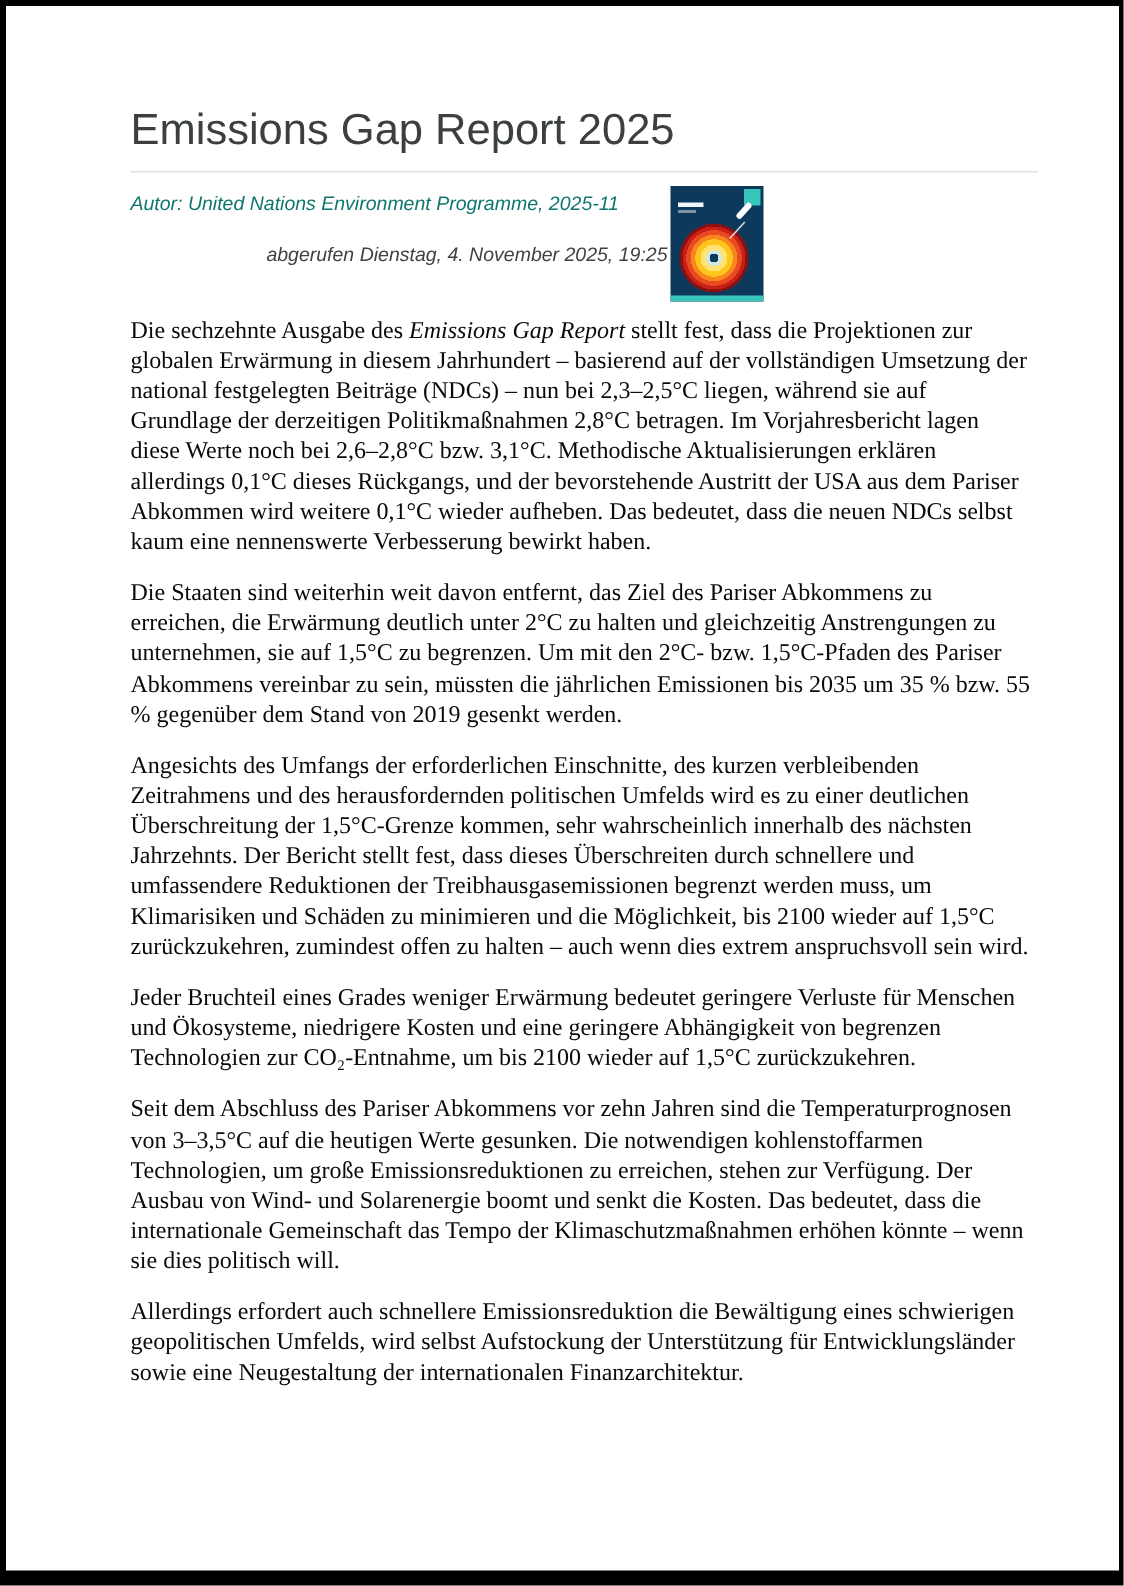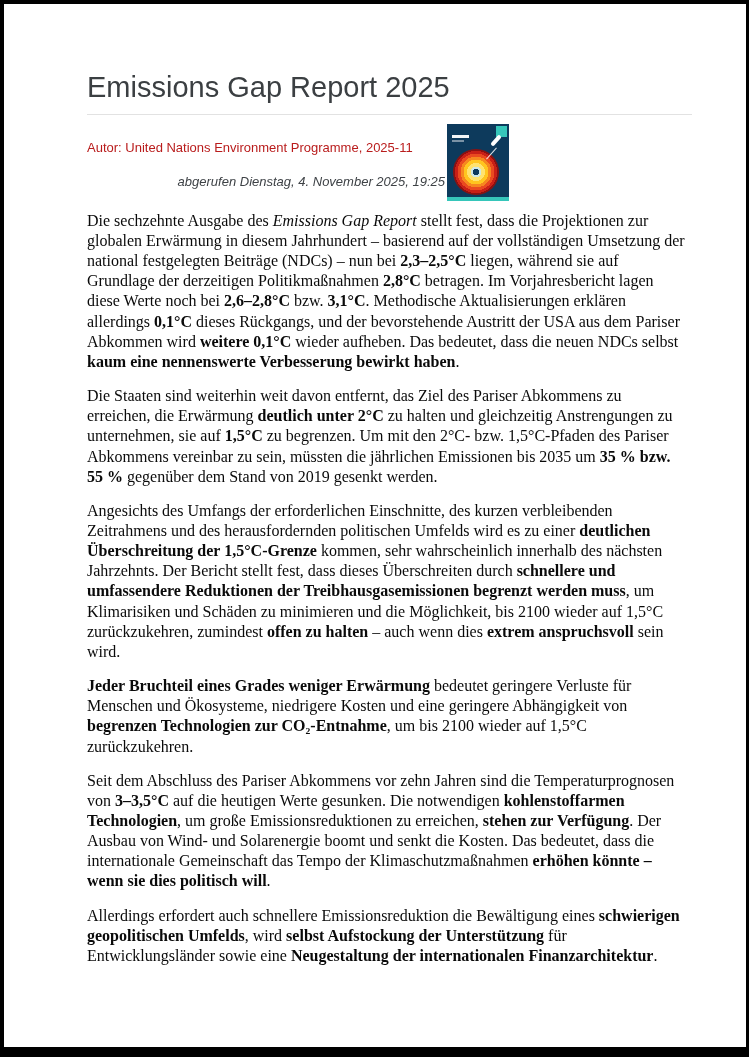--- a/index.html
+++ b/index.html
@@ -31,24 +31,25 @@
     margin: 9px 0 0 0;
     width: 100%;
   }
   .meta-row {
     display: flex;
     align-items: flex-start;
     margin-top: 9px;
   }
   .meta-text { width: 358px; flex: 0 0 auto; }
   .author {
-    margin: 16px 0 0 0;
+    margin: 4px 0 0 0;
     font-size: 13px;
     line-height: 16px;
-    color: #b91c1c;
+    color: #0f766e;
+    font-style: italic;
   }
   .retrieved {
     margin: 18px 0 0 0;
     font-size: 13px;
     line-height: 16px;
     font-style: italic;
     color: #3e4246;
     text-align: right;
   }
   
@@ -107,21 +108,21 @@
   
   .article {
     margin-top: 10px;
     font-family: "Liberation Serif", serif;
     font-size: 16px;
     line-height: 1.26;
     color: #0a0a0a;
     width: 602px;
   }
   .article p.para { margin: 0 0 14px 0; }
-  .article span.b { font-weight: bold; }
+  .article span.b { font-weight: normal; }
   .article span.i { font-style: italic; text-align: right; }
 </style>
 </head>
 <body>
 
 <div class="page">
 
   <h1 class="title">Emissions Gap Report 2025</h1>
 
   <div class="divider"></div>

